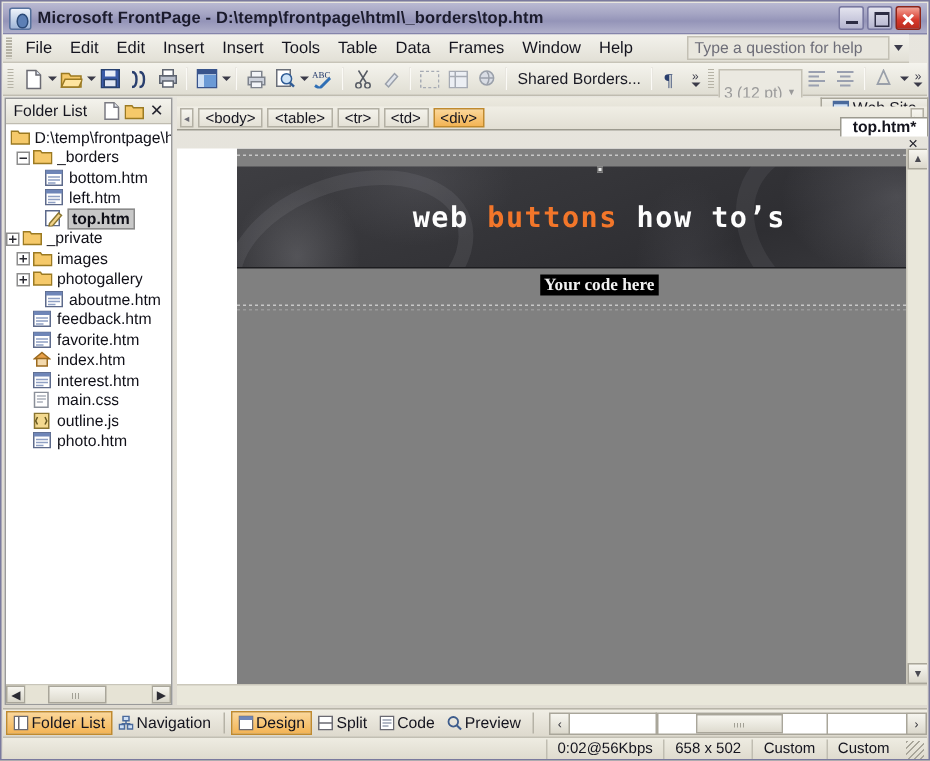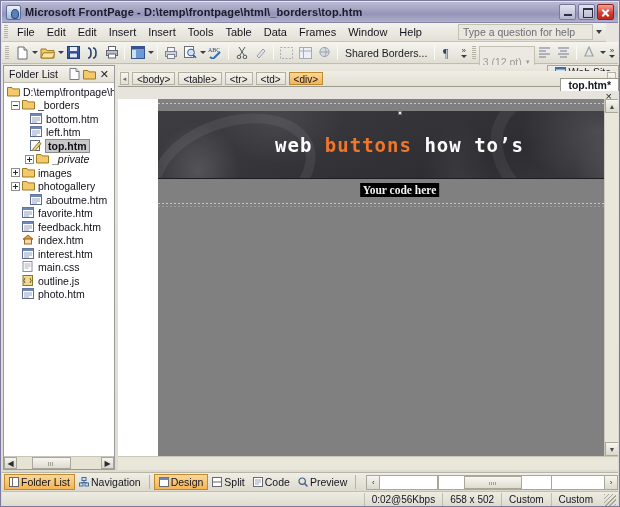--- a/index.html
+++ b/index.html
@@ -715,21 +715,21 @@
       <div class="tnode sel" style="padding-left:26px;">
         <div class="ico">
           <svg width="12" height="11" viewBox="0 0 12 11">
               <rect x="0.5" y="0.5" width="9" height="10" fill="#fff" stroke="#5d6a8b"></rect>
               <path d="M3 9l6-7 2 1.6-6 7-2.4 0.6z" fill="#f0d28a" stroke="#8a7530"></path>
             </svg>
         </div>
         <span class="tlabel">top.htm</span>
       </div>
 
-      <div class="tnode" style="padding-left:21px;font-style:italic;">
+      <div class="tnode" style="padding-left:0;">
         <div class="exp plus"></div>
         <div class="ico">
           <svg width="13" height="11" viewBox="0 0 13 11">
               <path d="M0.5 1.5h4.5l1 1.4H12.5V10h-12z" fill="#f5c96a" stroke="#9b7a22"></path>
             </svg>
         </div>
         <span class="tlabel">_private</span>
       </div>
 
       <div class="tnode" style="padding-left:7px;">
@@ -764,32 +764,32 @@
       </div>
 
       <div class="tnode" style="padding-left:18px;">
         <div class="ico">
           <svg width="12" height="11" viewBox="0 0 12 11">
               <rect x="0.5" y="0.5" width="11" height="10" fill="#fff" stroke="#5d6a8b"></rect>
               <rect x="0.5" y="0.5" width="11" height="2.5" fill="#6f86b8"></rect>
               <path d="M2 5h8M2 7h8M2 9h5" stroke="#8fa0c4"></path>
             </svg>
         </div>
-        <span class="tlabel">favorite.htm</span>
+        <span class="tlabel">feedback.htm</span>
       </div>
 
       <div class="tnode" style="padding-left:18px;">
         <div class="ico">
           <svg width="12" height="11" viewBox="0 0 12 11">
               <rect x="0.5" y="0.5" width="11" height="10" fill="#fff" stroke="#5d6a8b"></rect>
               <rect x="0.5" y="0.5" width="11" height="2.5" fill="#6f86b8"></rect>
               <path d="M2 5h8M2 7h8M2 9h5" stroke="#8fa0c4"></path>
             </svg>
         </div>
-        <span class="tlabel">feedback.htm</span>
+        <span class="tlabel">favorite.htm</span>
       </div>
 
       <div class="tnode" style="padding-left:18px;">
         <div class="ico">
           <svg width="12" height="11" viewBox="0 0 12 11">
               <path d="M6 1l5 4.2H1z" fill="#e8a14a" stroke="#9b6a1f"></path>
               <rect x="2.5" y="5" width="7" height="5" fill="#f3d9ad" stroke="#9b6a1f"></rect>
             </svg>
         </div>
         <span class="tlabel">index.htm</span>

